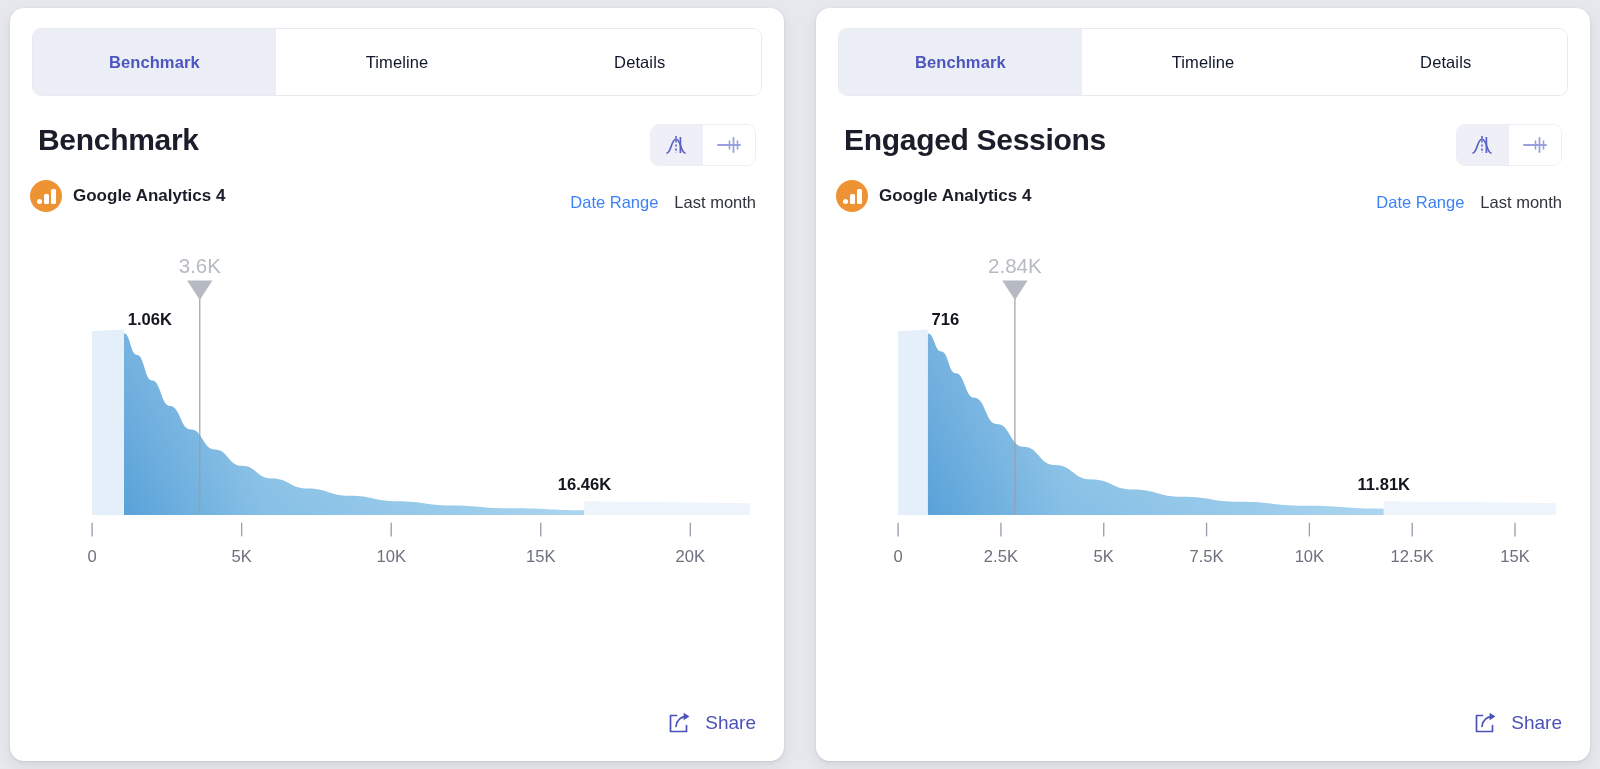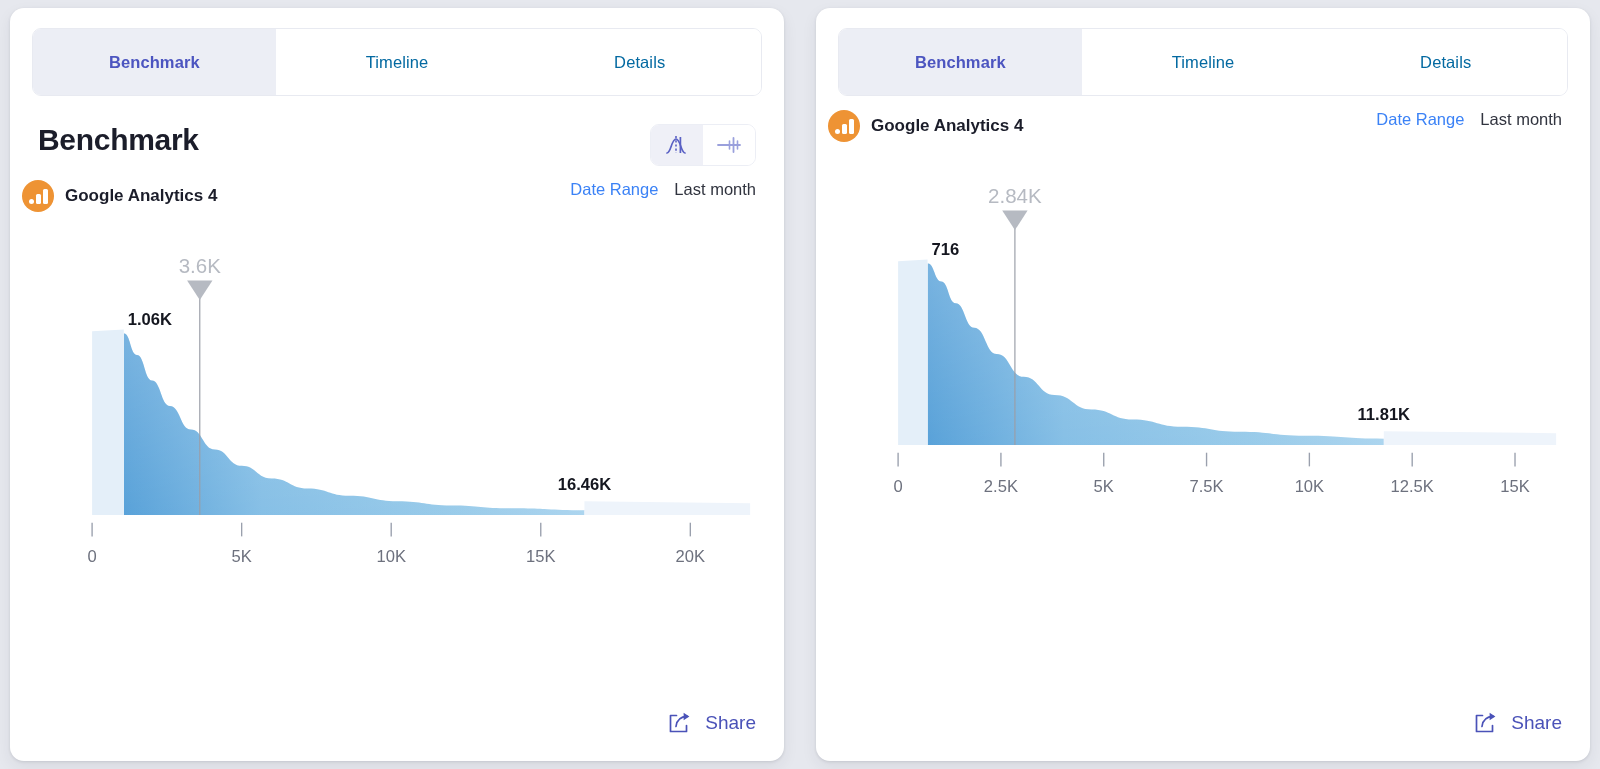--- a/index.html
+++ b/index.html
@@ -38,21 +38,21 @@
     overflow: hidden;
     height: 68px;
     background: #fff;
   }
   .tab {
     flex: 1 1 0;
     display: flex;
     align-items: center;
     justify-content: center;
     font-size: 16.5px;
-    color: #0369a1;
+    color: #0f172a;
     letter-spacing: .1px;
     cursor: pointer;
     background: #fff;
     user-select: none;
   }
   .tab.active {
     background: #eceef5;
     color: #4c55c0;
     font-weight: 600;
   }
@@ -84,23 +84,23 @@
     display: flex;
     align-items: center;
     justify-content: center;
     cursor: pointer;
     background: #fff;
   }
   .vt-btn.active { background: #eff0f7; }
 
   
   .srcrow {
-    padding: 14px 28px 0 12px;
-    display: flex;
-    align-items: flex-start;
+    padding: 14px 28px 0 20px;
+    display: flex;
+    align-items: flex-end;
     justify-content: space-between;
     gap: 40px;
   }
   .src {
     display: flex;
     align-items: center;
     gap: 11px;
   }
   .ga-icon {
     width: 32px; height: 32px;
@@ -261,20 +261,40 @@
           <span>Benchmark</span>
         </div>
       <div class="tab">
           <span>Timeline</span>
         </div>
       <div class="tab">
           <span>Details</span>
         </div>
     </div>
 
+    <div class="head">
+      <div class="title">Engaged Sessions</div>
+      <div class="viewtoggle">
+        <div class="vt-btn active">
+          <svg width="24" height="22" viewBox="0 0 24 22">
+            <path d="M2 19 C6 19 6.5 5 11 5 C15.5 5 16 19 20 19" fill="none" stroke="#5a61c4" stroke-width="1.7" stroke-linecap="round"></path>
+            <line x1="11" y1="2" x2="11" y2="19" stroke="#5a61c4" stroke-width="1.6" stroke-dasharray="2.2 2"></line>
+            <line x1="15.4" y1="3" x2="15.4" y2="19" stroke="#5a61c4" stroke-width="1.7"></line>
+          </svg>
+        </div>
+        <div class="vt-btn">
+          <svg width="26" height="22" viewBox="0 0 26 22">
+            <line x1="2" y1="11" x2="24" y2="11" stroke="#9aa0dc" stroke-width="1.8" stroke-linecap="round"></line>
+            <line x1="17.5" y1="4" x2="17.5" y2="18" stroke="#9aa0dc" stroke-width="1.8" stroke-linecap="round"></line>
+            <line x1="13.5" y1="7" x2="13.5" y2="15" stroke="#9aa0dc" stroke-width="1.6" stroke-linecap="round"></line>
+            <line x1="21.5" y1="7" x2="21.5" y2="15" stroke="#9aa0dc" stroke-width="1.6" stroke-linecap="round"></line>
+          </svg>
+        </div>
+      </div>
+    </div>
 
     <div class="srcrow">
       <div class="src">
         <span class="ga-icon">
             <i class="b1"></i>
             <i class="b2"></i>
             <i class="b3"></i>
           </span>
         <span class="src-name">Google Analytics 4</span>
       </div>

